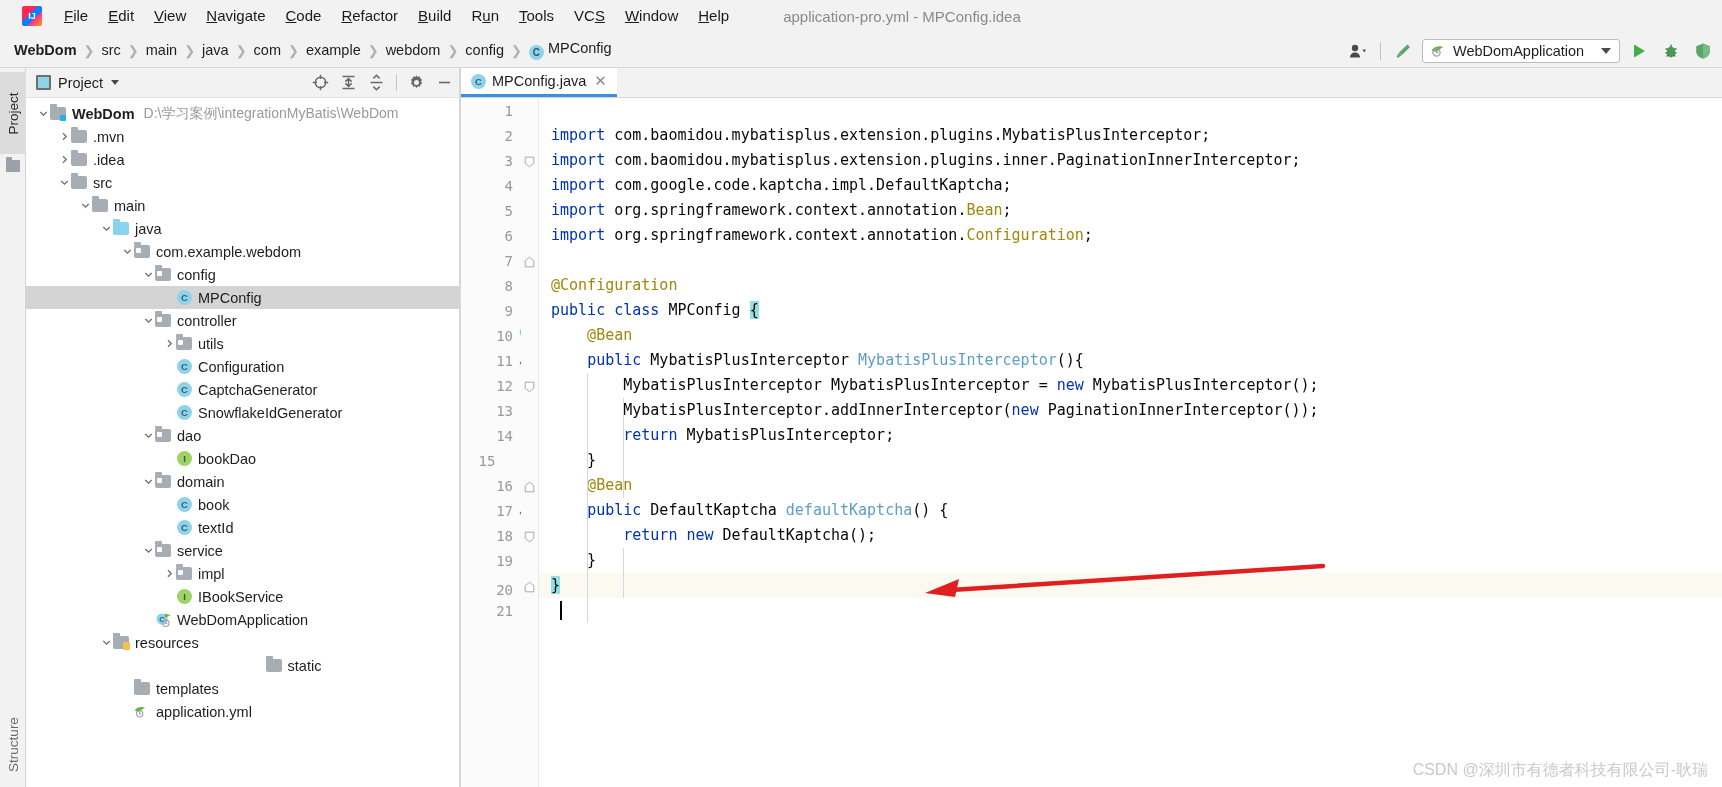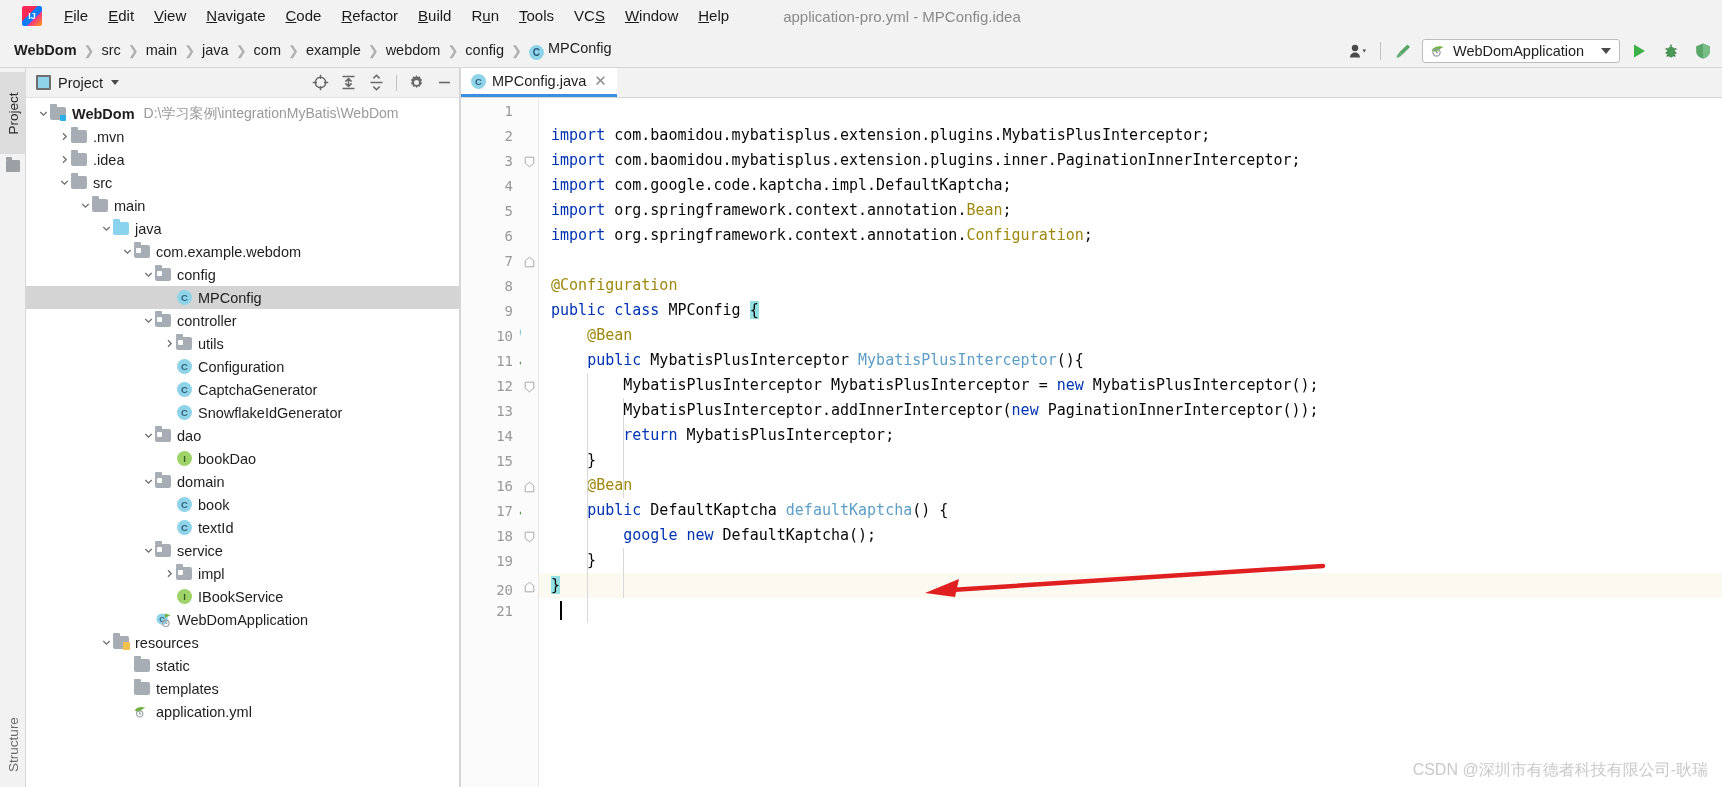--- a/index.html
+++ b/index.html
@@ -632,21 +632,21 @@
             <span class="arrow">
               <svg width="9" height="9" viewBox="0 0 9 9">
                 <path d="M1.3 3 L4.5 6.2 L7.7 3" fill="none" stroke="#6e6e6e" stroke-width="1.3"></path>
               </svg>
             </span>
             <span class="ic">
               <span class="ic-folder-res"></span>
             </span>
             <span class="tname">resources</span>
           </div>
-          <div class="trow" style="padding-left: 94px;">
+          <div class="trow" style="padding-left: 94px; justify-content: center;">
             <span class="arrow"></span>
             <span class="ic">
               <span class="ic-folder"></span>
             </span>
             <span class="tname">static</span>
           </div>
           <div class="trow" style="padding-left: 94px;">
             <span class="arrow"></span>
             <span class="ic">
               <span class="ic-folder"></span>
@@ -725,21 +725,21 @@
             </div>
             <div class="gline" style="position: relative;">
               <span>12</span>
             </div>
             <div class="gline" style="position: relative;">
               <span>13</span>
             </div>
             <div class="gline" style="position: relative;">
               <span>14</span>
             </div>
-            <div class="gline" style="position: relative;">
+            <div class="gline" style="position: relative; justify-content: center;">
               <span>15</span>
             </div>
             <div class="gline" style="position: relative; align-items: center;">
               <span>16</span>
             </div>
             <div class="gline" style="position: relative;">
               <span>17</span>
               <span class="gmark"><svg width="15" height="15" viewBox="0 0 15 15">
                   <path d="M2.5 7.5c2.5-4.5 7.5-6 11.5-4.5-2.2 1.1-3.9 2.3-5.5 4-2 2-4 2.2-6 .5z" fill="#6db33f"></path>
                   <path d="M1 12.5h6l-2-2.2M1 12.5l2-2.2" fill="none" stroke="#4a8a3a" stroke-width="1.3"></path>
@@ -816,21 +816,21 @@
             <div class="cline"><span class="ann">@Configuration</span></div>
             <div class="cline"><span class="kw">public class </span><span>MPConfig </span><span class="brmatch">{</span></div>
             <div class="cline"><span class="ann">    @Bean</span></div>
             <div class="cline"><span>    </span><span class="kw">public </span><span>MybatisPlusInterceptor </span><span class="meth">MybatisPlusInterceptor</span><span>(){</span></div>
             <div class="cline"><span>        MybatisPlusInterceptor MybatisPlusInterceptor = </span><span class="kw">new </span><span>MybatisPlusInterceptor();</span></div>
             <div class="cline"><span>        MybatisPlusInterceptor.addInnerInterceptor(</span><span class="kw">new </span><span>PaginationInnerInterceptor());</span></div>
             <div class="cline"><span>        </span><span class="kw">return </span><span>MybatisPlusInterceptor;</span></div>
             <div class="cline"><span>    }</span></div>
             <div class="cline"><span class="ann">    @Bean</span></div>
             <div class="cline"><span>    </span><span class="kw">public </span><span>DefaultKaptcha </span><span class="meth">defaultKaptcha</span><span>() {</span></div>
-            <div class="cline"><span>        </span><span class="kw">google new </span><span>DefaultKaptcha();</span></div>
+            <div class="cline"><span>        </span><span class="kw">return new </span><span>DefaultKaptcha();</span></div>
             <div class="cline"><span>    }</span></div>
             <div class="cline current"><span class="brmatch">}</span></div>
             <div class="iguide" style="left: 48.12px; top: 275px; height: 250px;"></div>
             <div class="iguide" style="left: 84.24px; top: 300px; height: 100px;"></div>
             <div class="iguide" style="left: 84.24px; top: 450px; height: 50px;"></div>
             <div style="position: absolute; left: 21.03px; top: 503px; width: 2px; height: 19px; background: rgb(0, 0, 0);"></div>
           </div>
 
         <svg class="red-arrow" style="left:458px; top:465px;" width="410" height="42" viewBox="0 0 410 42">
           <path d="M404 3 L32 27" stroke="#e02020" stroke-width="4.5" fill="none" stroke-linecap="round"></path>

